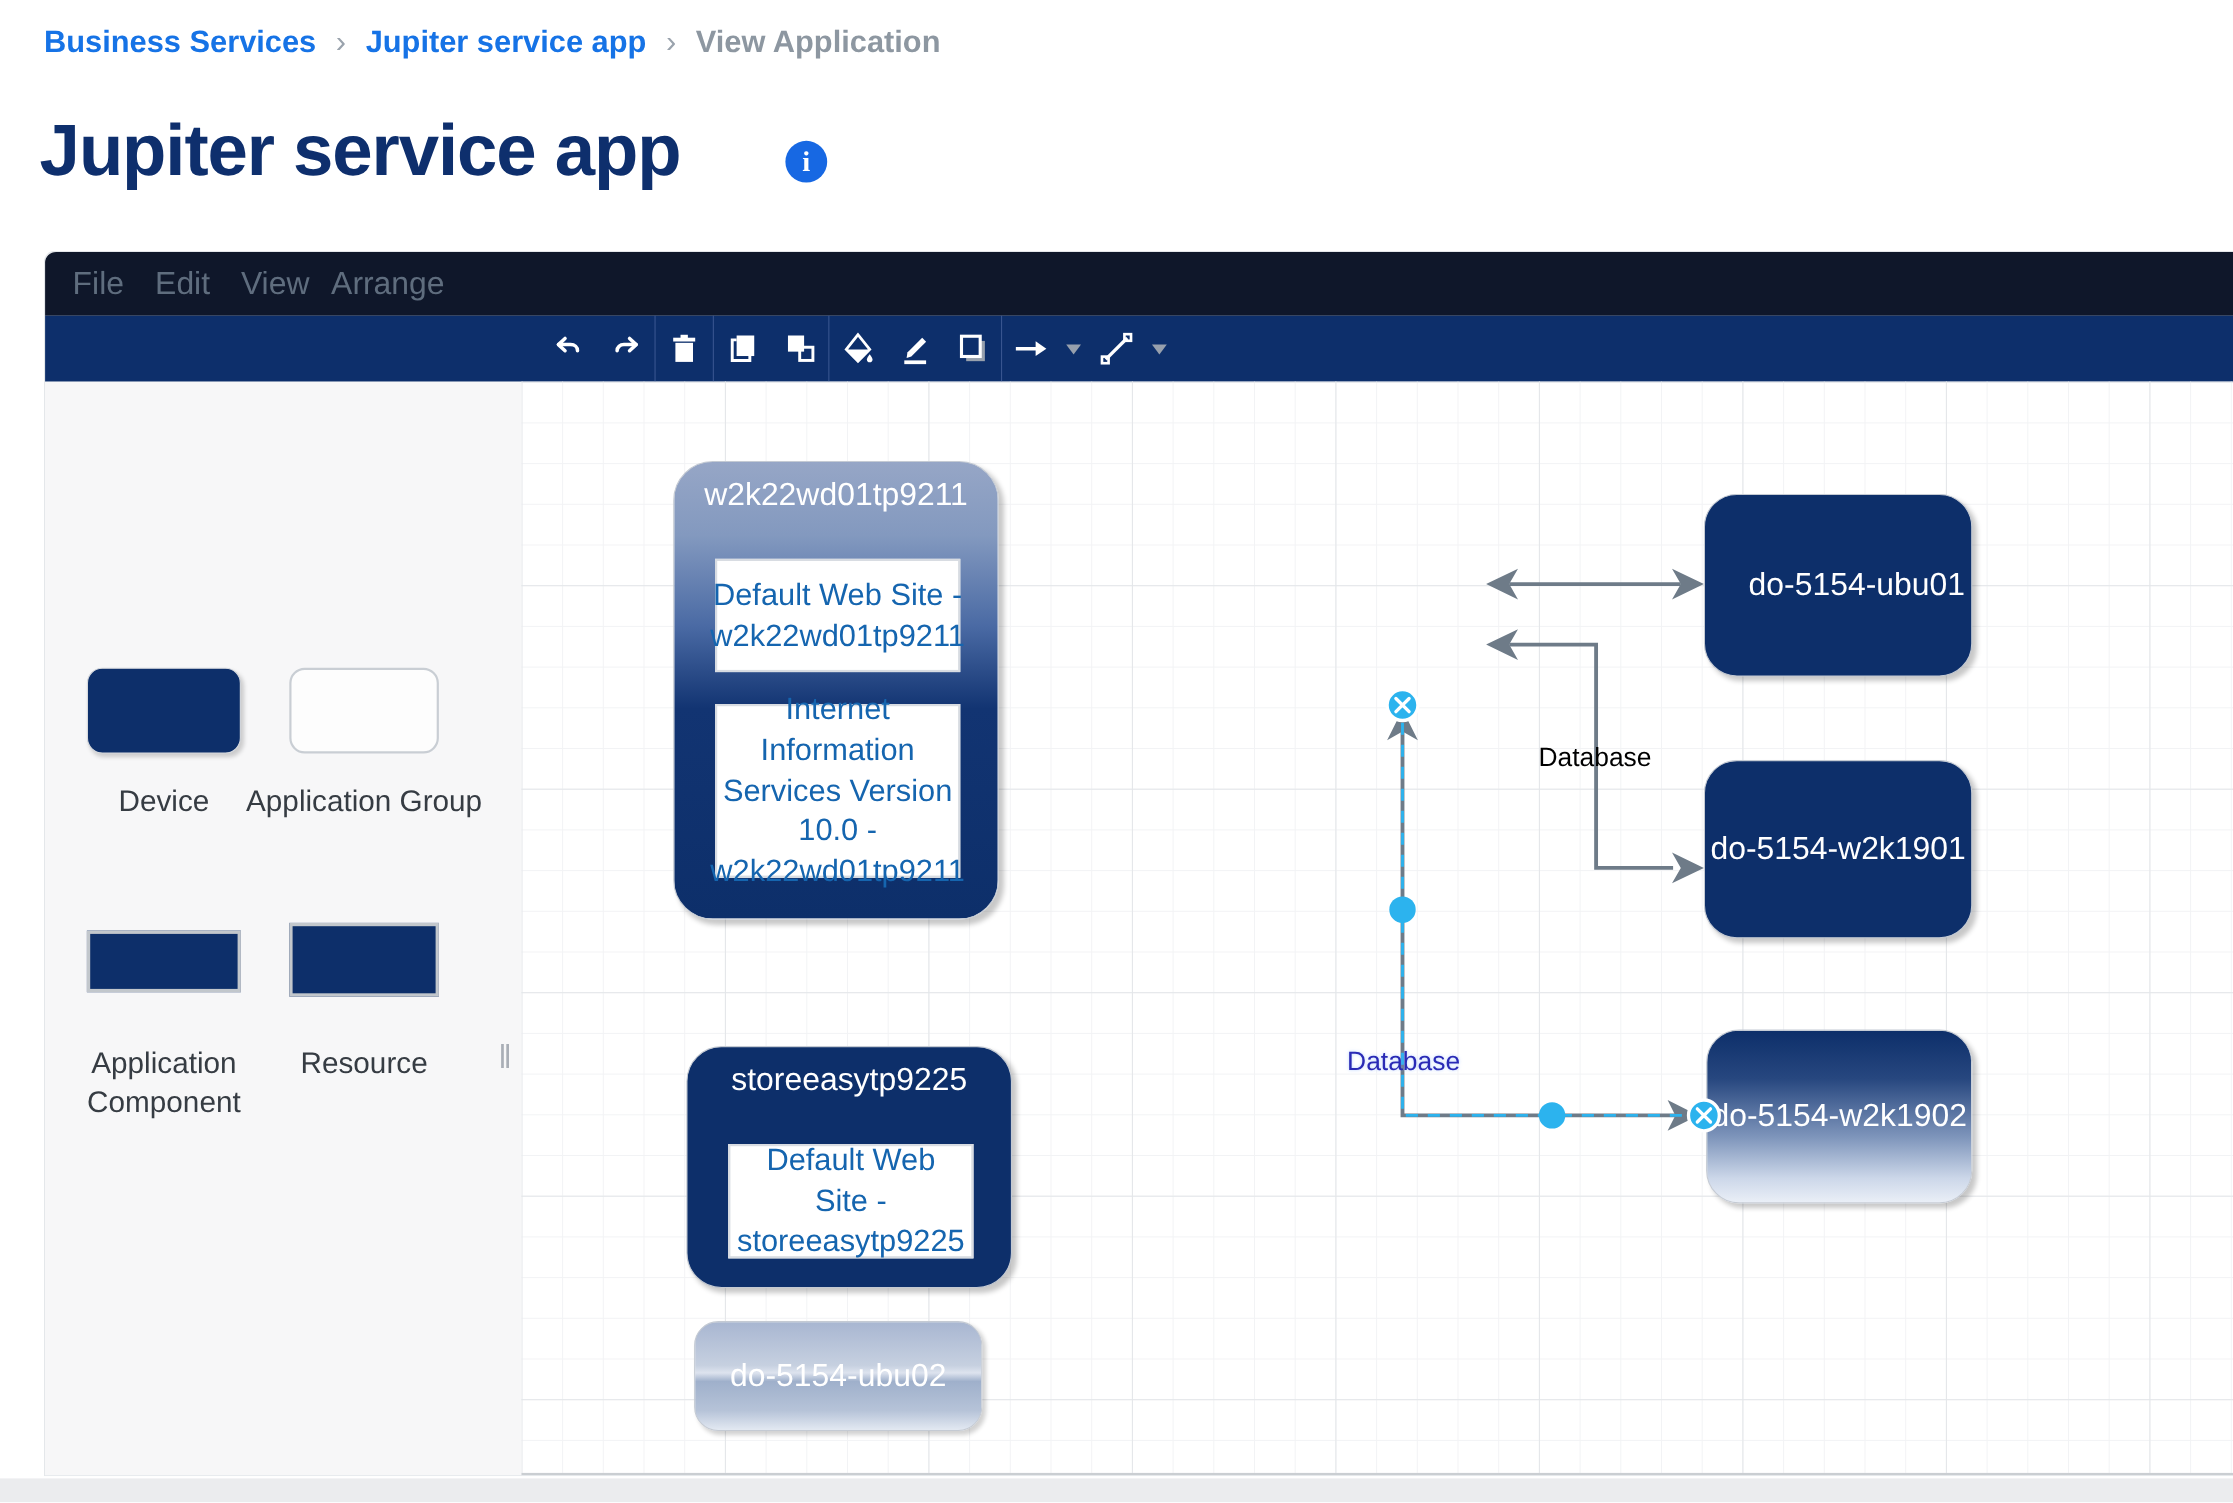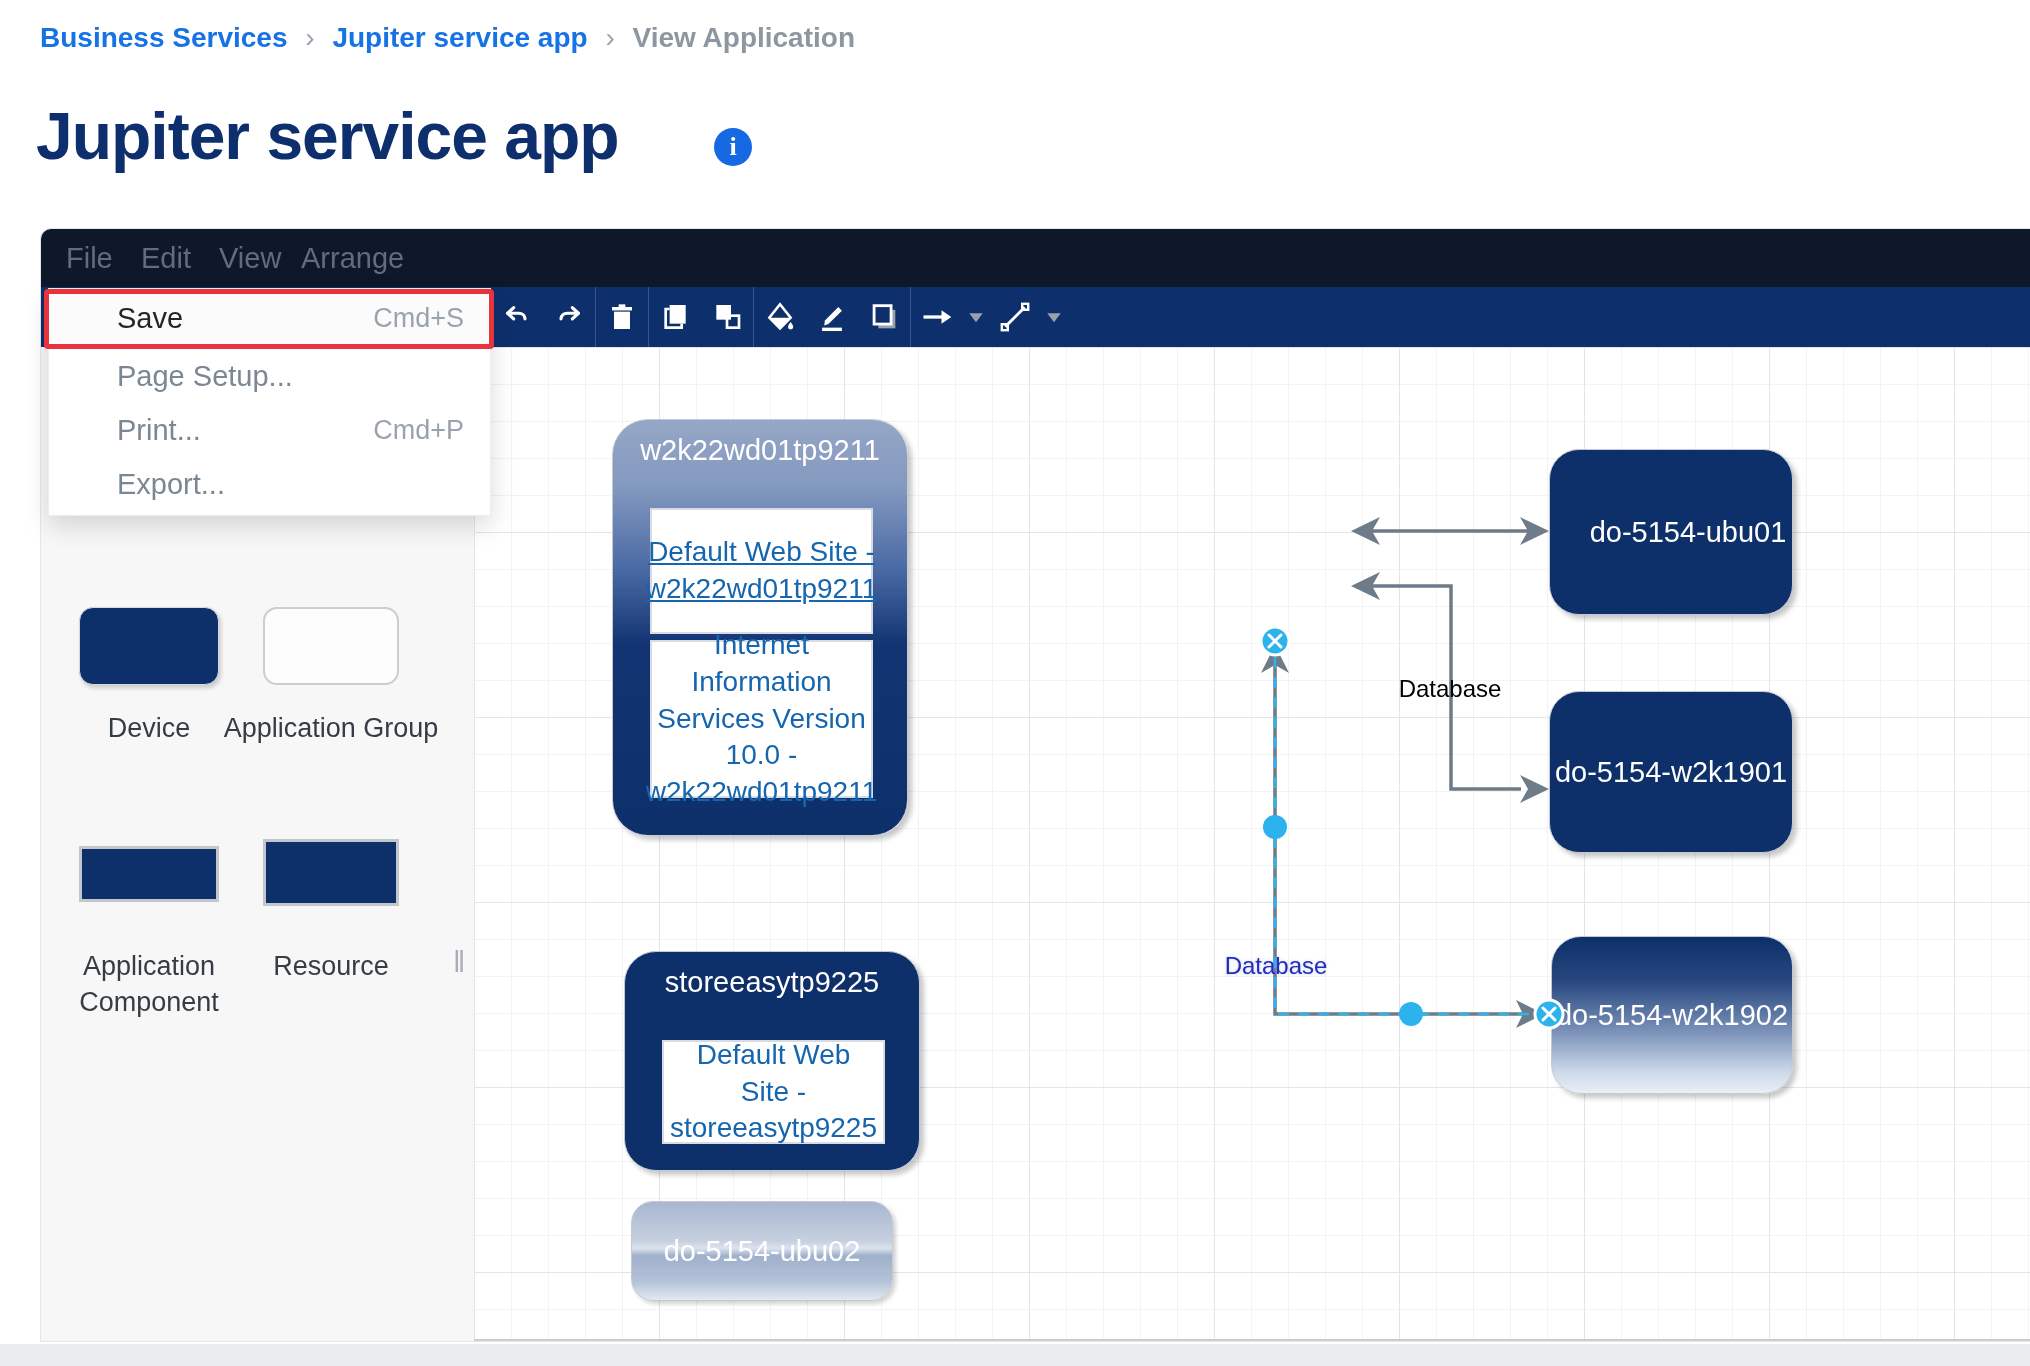--- a/index.html
+++ b/index.html
@@ -212,21 +212,21 @@
       <div class="pal-label lbl-appgroup">Application Group</div>
       <div class="pal-label lbl-appcomp">Application Component</div>
       <div class="pal-label lbl-resource">Resource</div>
       <div class="pal-handle">‖</div>
     </div>
 
     <div class="canvas">
 
       <div class="node c-w2k22">
         <div class="cont-title">w2k22wd01tp9211</div>
-        <div class="inner-box" style="left:37px; top:88px; width:223px; height:126px;text-decoration:underline;">Default Web Site - w2k22wd01tp9211</div>
+        <div class="inner-box" style="left:37px; top:88px; width:223px; height:103px;">Default Web Site - w2k22wd01tp9211</div>
         <div class="inner-box" style="left:37px; top:220px; width:223px; height:158px;">Internet Information Services Version 10.0 - w2k22wd01tp9211</div>
       </div>
 
 
       <div class="node c-store">
         <div class="cont-title">storeeasytp9225</div>
         <div class="inner-box" style="left:37px; top:88px; width:223px; height:104px;">Default Web Site - storeeasytp9225</div>
       </div>
 
       <div class="node n-ubu01">do-5154-ubu01</div>
@@ -263,34 +263,17 @@
             <circle cx="1075" cy="667" r="14" fill="#2cb3ee" stroke="#fff" stroke-width="3"></circle>
             <path d="M1069 661 l12 12 M1081 661 l-12 12" stroke="#fff" stroke-width="3" stroke-linecap="round"></path>
           </g>
         </g>
       </svg>
 
       <div class="edge-label el-black">Database</div>
       <div class="edge-label el-blue">Database</div>
     </div>
 
-    <div class="dropdown">
-      <div class="dd-item dd-save">
-        <span class="dd-label">Save</span>
-        <span class="dd-short">Cmd+S</span>
-      </div>
-      <div class="dd-item dd-page">
-        <span class="dd-label">Page Setup...</span>
-      </div>
-      <div class="dd-item dd-print">
-        <span class="dd-label">Print...</span>
-        <span class="dd-short">Cmd+P</span>
-      </div>
-      <div class="dd-item dd-export">
-        <span class="dd-label">Export...</span>
-      </div>
-      <div class="save-highlight"></div>
-    </div>
 
   </div>
 
   <div class="bottom-scroll"></div>
 </div>
 
 </body></html>

